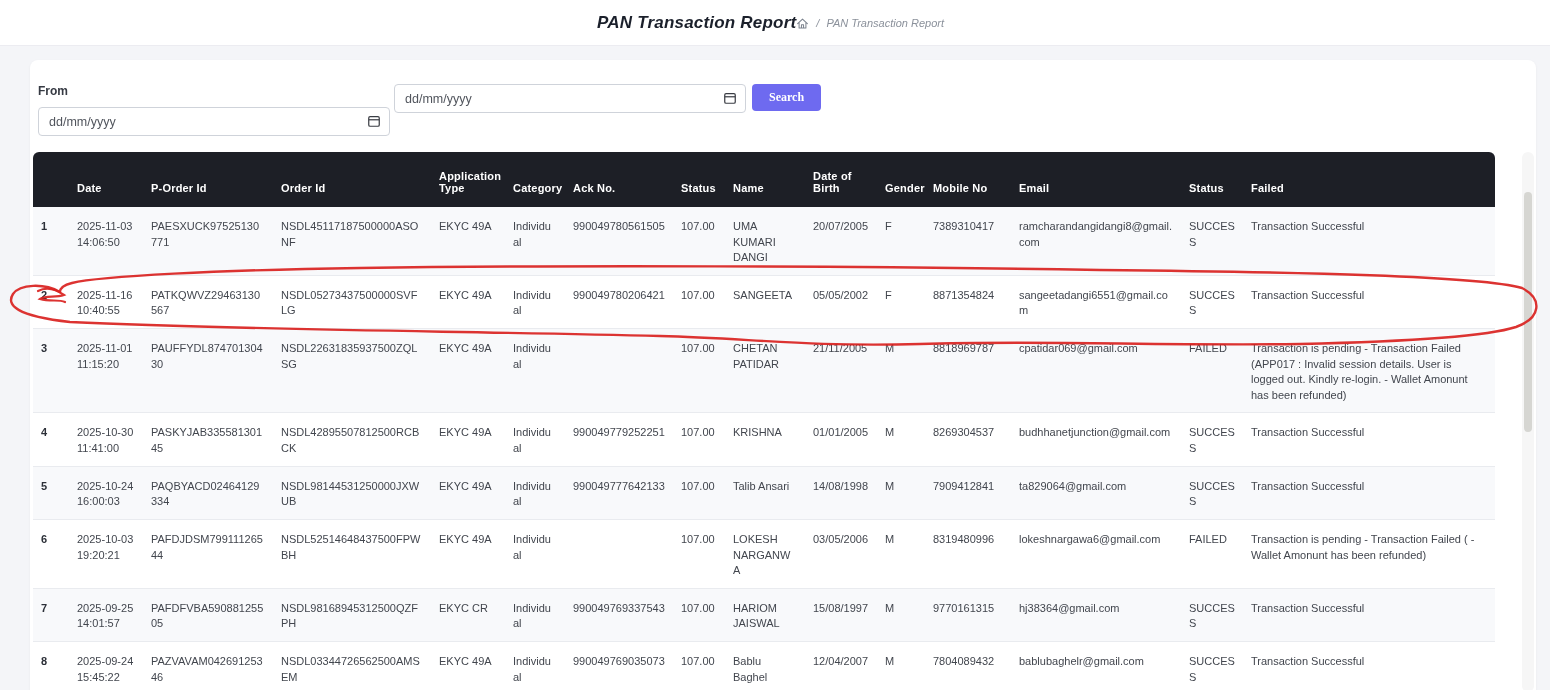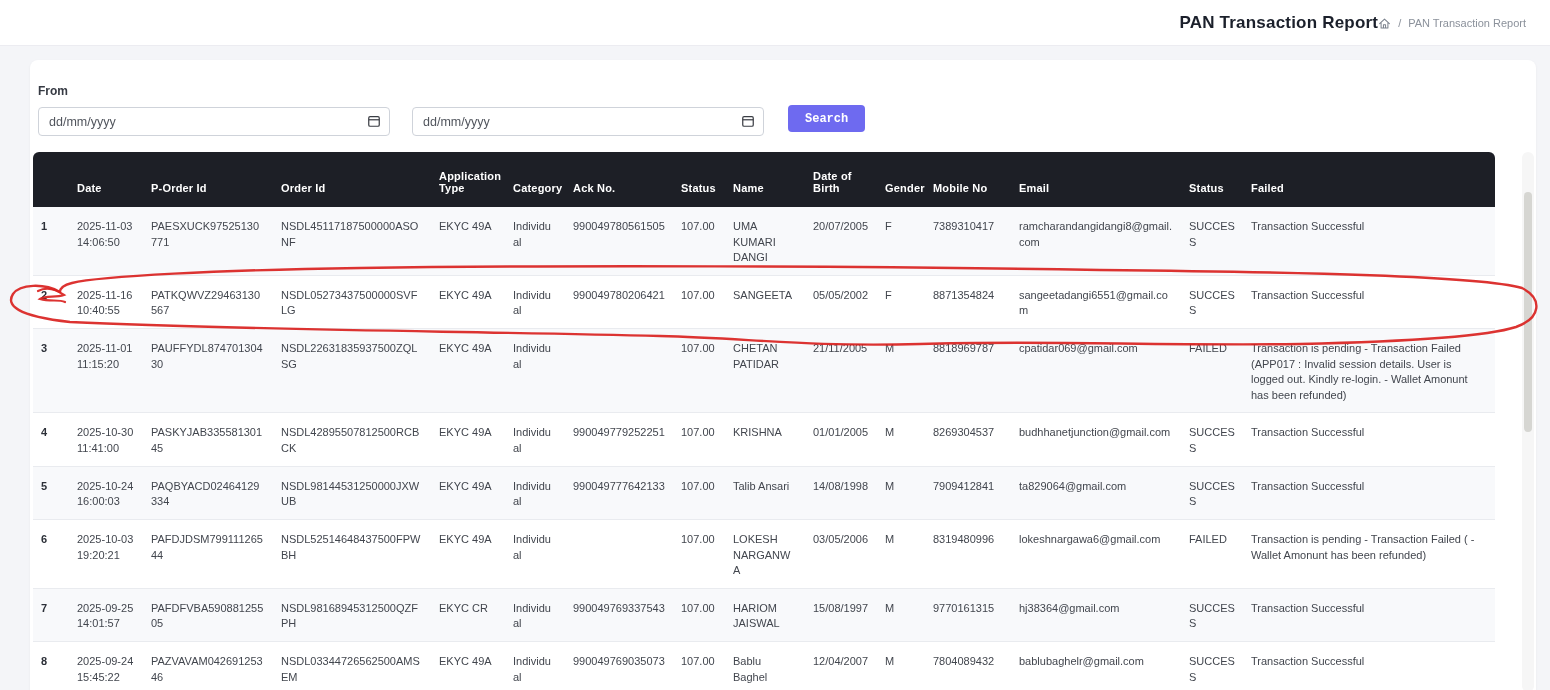--- a/index.html
+++ b/index.html
@@ -9,23 +9,24 @@
     background: #f4f5f8;
     color: #3f434a;
     position: relative;
   }
   
   .topbar {
     background: #ffffff;
     height: 46px;
     display: flex;
     align-items: center;
-    justify-content: flex-end;
+    justify-content: center;
     padding: 0 24px 0 15px;
     border-bottom: 1px solid #ececf1;
+    font-style: italic;
   }
   .topbar h1 {
     font-size: 17px;
     font-weight: 700;
     color: #1b202b;
     letter-spacing: .2px;
   }
   .breadcrumb {
     display: flex;
     align-items: center;
@@ -39,22 +40,22 @@
   .card {
     background: #ffffff;
     border-radius: 8px;
     box-shadow: 0 1px 3px rgba(25,30,40,.05);
     padding: 24px 0 0 0;
     min-height: 640px;
     position: relative;
   }
   .filter-row {
     display: flex;
-    align-items: flex-end;
-    gap: 22px;
+    align-items: flex-start;
+    gap: 4px;
     padding: 0 24px 16px 8px;
   }
   .field { display: flex; flex-direction: column; gap: 9px; }
   .field label {
     font-size: 12px;
     font-weight: 700;
     color: #363a43;
   }
   .input-wrap {
     position: relative;
@@ -77,21 +78,21 @@
     position: absolute;
     right: 9px; top: 7px;
     cursor: pointer;
     display: inline-flex;
   }
   .search-btn {
     height: 27px;
     padding: 0 17px;
     background: #6e6af0;
     color: #fff;
-    font-family: Liberation Mono, monospace;
+    font-family: Liberation Serif, serif;
     font-size: 12px;
     font-weight: 600;
     border: none;
     border-radius: 4px;
     cursor: pointer;
     margin-bottom: 4px;
     margin-left: 2px;
   }
   
   .table-wrap { position: relative; }

